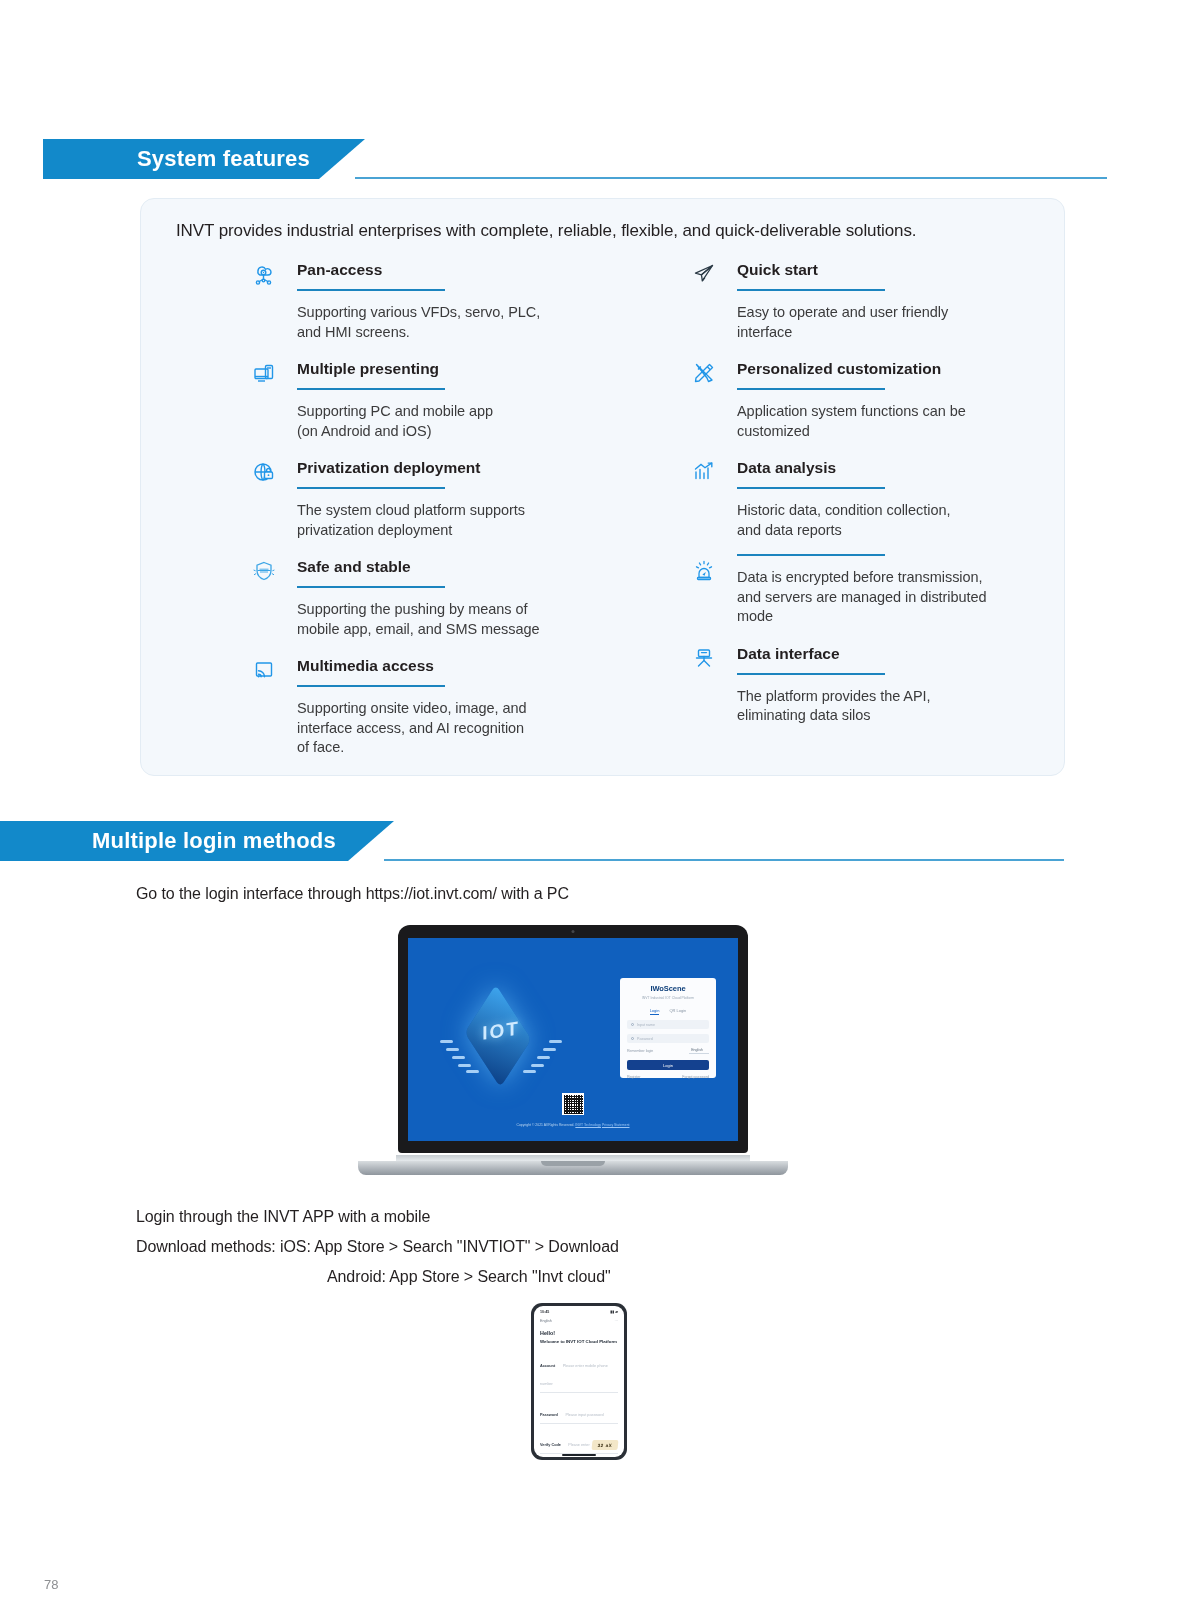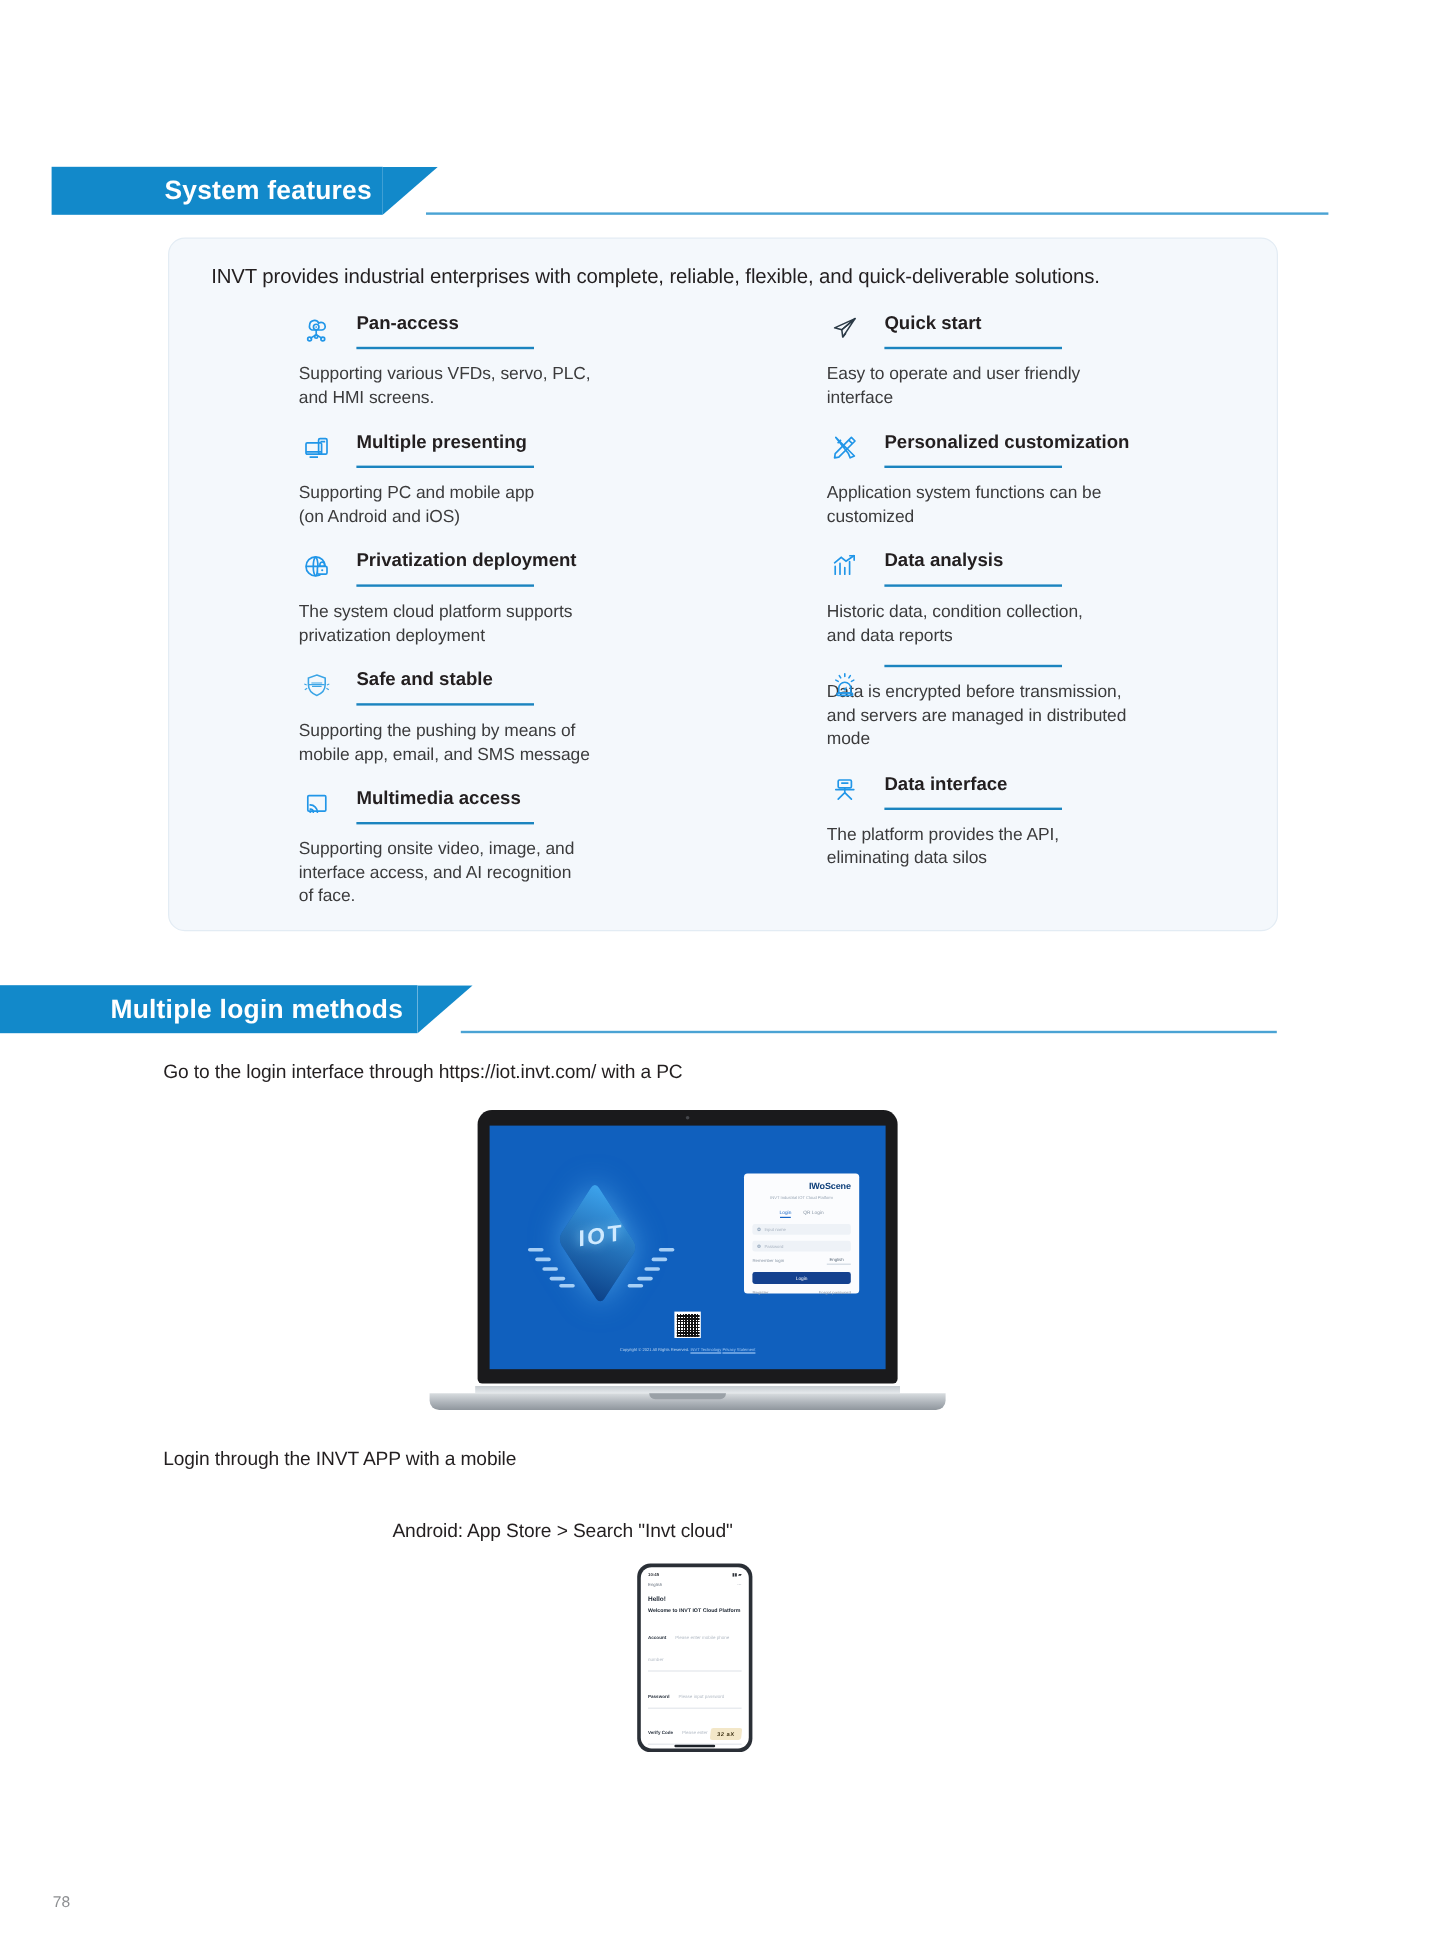--- a/index.html
+++ b/index.html
@@ -62,21 +62,21 @@
   .feature .f-title {
     margin-left: 48px;
     font-size: 15.5px; font-weight: bold; color: #231f20;
     line-height: 26px; white-space: nowrap;
   }
   .feature .f-underline {
     margin-left: 48px; margin-top: 6px;
     width: 148px; height: 2px; background: #1b84bf;
   }
   .feature .f-desc {
-    margin-top: 12px; margin-bottom: 14px;
+    margin-left: 48px; margin-top: 12px; margin-bottom: 14px;
     font-size: 14.5px; line-height: 19.5px; color: #3b3b3c;
     white-space: pre-line; letter-spacing: -.05px;
   }
 
   
   .login-line {
     position: absolute; font-size: 16px; color: #231f20;
     white-space: nowrap; letter-spacing: -.1px;
   }
 
@@ -131,21 +131,21 @@
   }
   .pin { position: absolute; width: 13px; height: 3px; background: #bfe2ff; border-radius: 2px; opacity:.85;}
 
   
   .pc-card {
     position: absolute; right: 22px; top: 40px;
     width: 96px; height: 100px; background: #fbfcfe;
     border-radius: 3px; padding: 6px 7px;
   }
   .pc-card .pc-title {
-    text-align: right; font-size: 7.5px; font-weight: bold; color: #0d3e79;
+    text-align: center; font-size: 7.5px; font-weight: bold; color: #0d3e79;
     letter-spacing: -.1px;
   }
   .pc-card .pc-sub {
     text-align: center; font-size: 3.4px; color: #9aa7b6; margin-top: 3px;
   }
   .pc-tabs { display: flex; gap: 10px; justify-content: center; margin-top: 8px; }
   .pc-tab { font-size: 4px; color: #8b98a7; }
   .pc-tab.active { color: #1565c7; border-bottom: 1px solid #1565c7; padding-bottom: 1px;}
   .pc-field {
     margin-top: 5px; height: 9px; background: #eef2f7; border-radius: 2px;
@@ -401,20 +401,21 @@
     <div class="banner-blue" style="width:348px;"></div>
     <div class="banner-tail" style="left:348px;"></div>
     <div class="banner-title" style="left:92px;">Multiple login methods</div>
     <div class="banner-rule" style="left:384px; width:680px;"></div>
   </div>
 
   <div class="login-line" style="left:136px; top:885px;">Go to the login interface through https://iot.invt.com/ with a PC</div>
 
   <div class="login-line" style="left:136px; top:1208px;">Login through the INVT APP with a mobile</div>
 
+  <div class="login-line" style="left:136px; top:1238px;">Download methods: iOS: App Store &gt; Search "INVTIOT" &gt; Download</div>
 
   <div class="login-line" style="left:327px; top:1268px;">Android: App Store &gt; Search "Invt cloud"</div>
 
   <div class="laptop">
     <div class="laptop-body">
       <span class="laptop-cam"></span>
       <div class="laptop-screen">
 
         <div class="chip-art">
           <div class="chip-body"></div>

